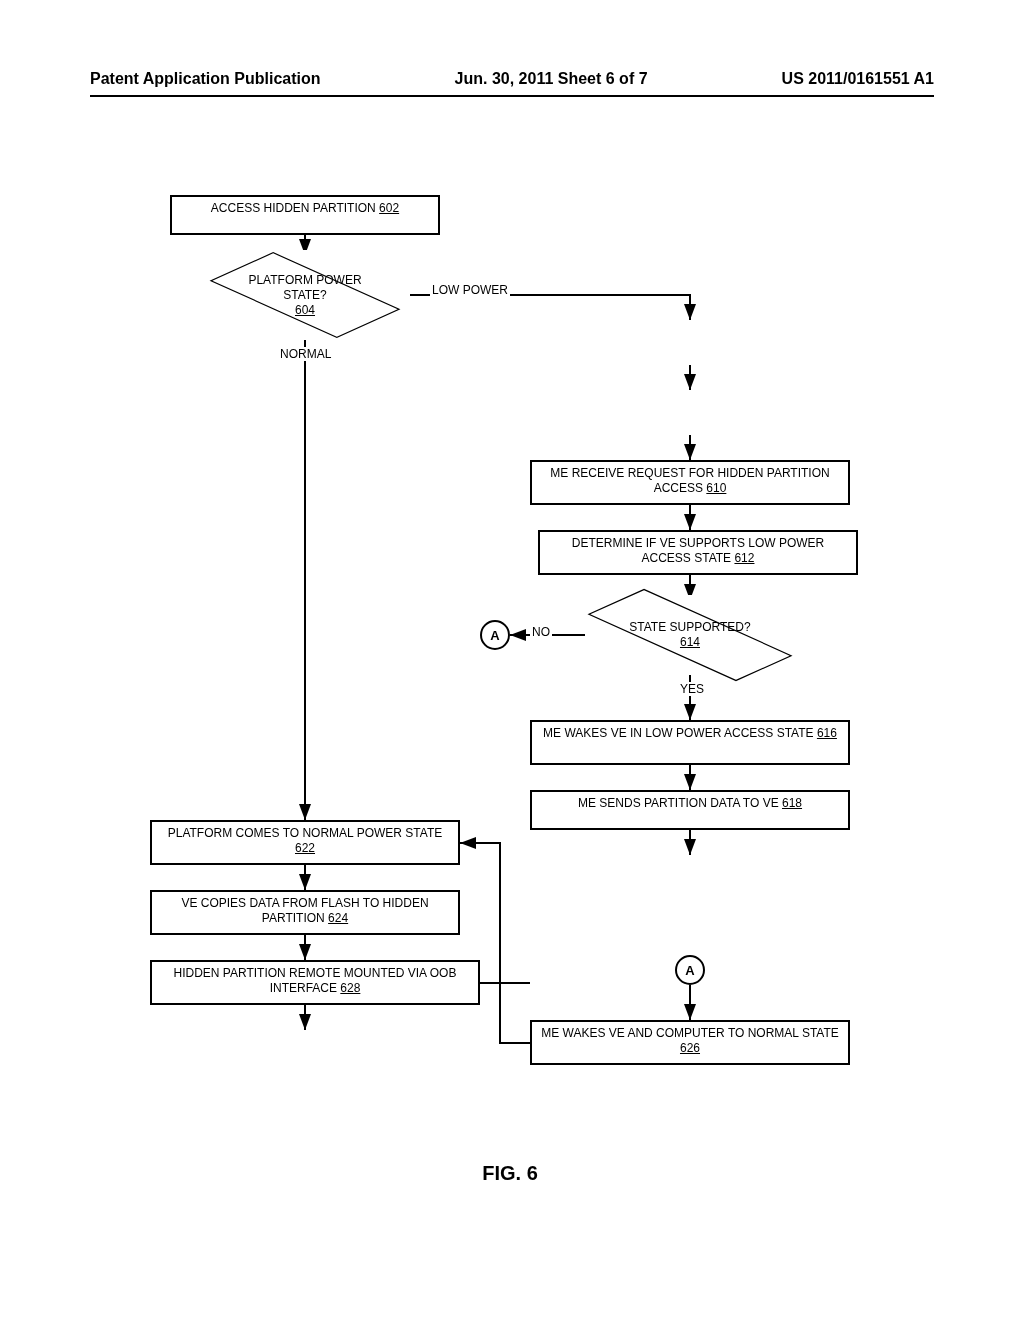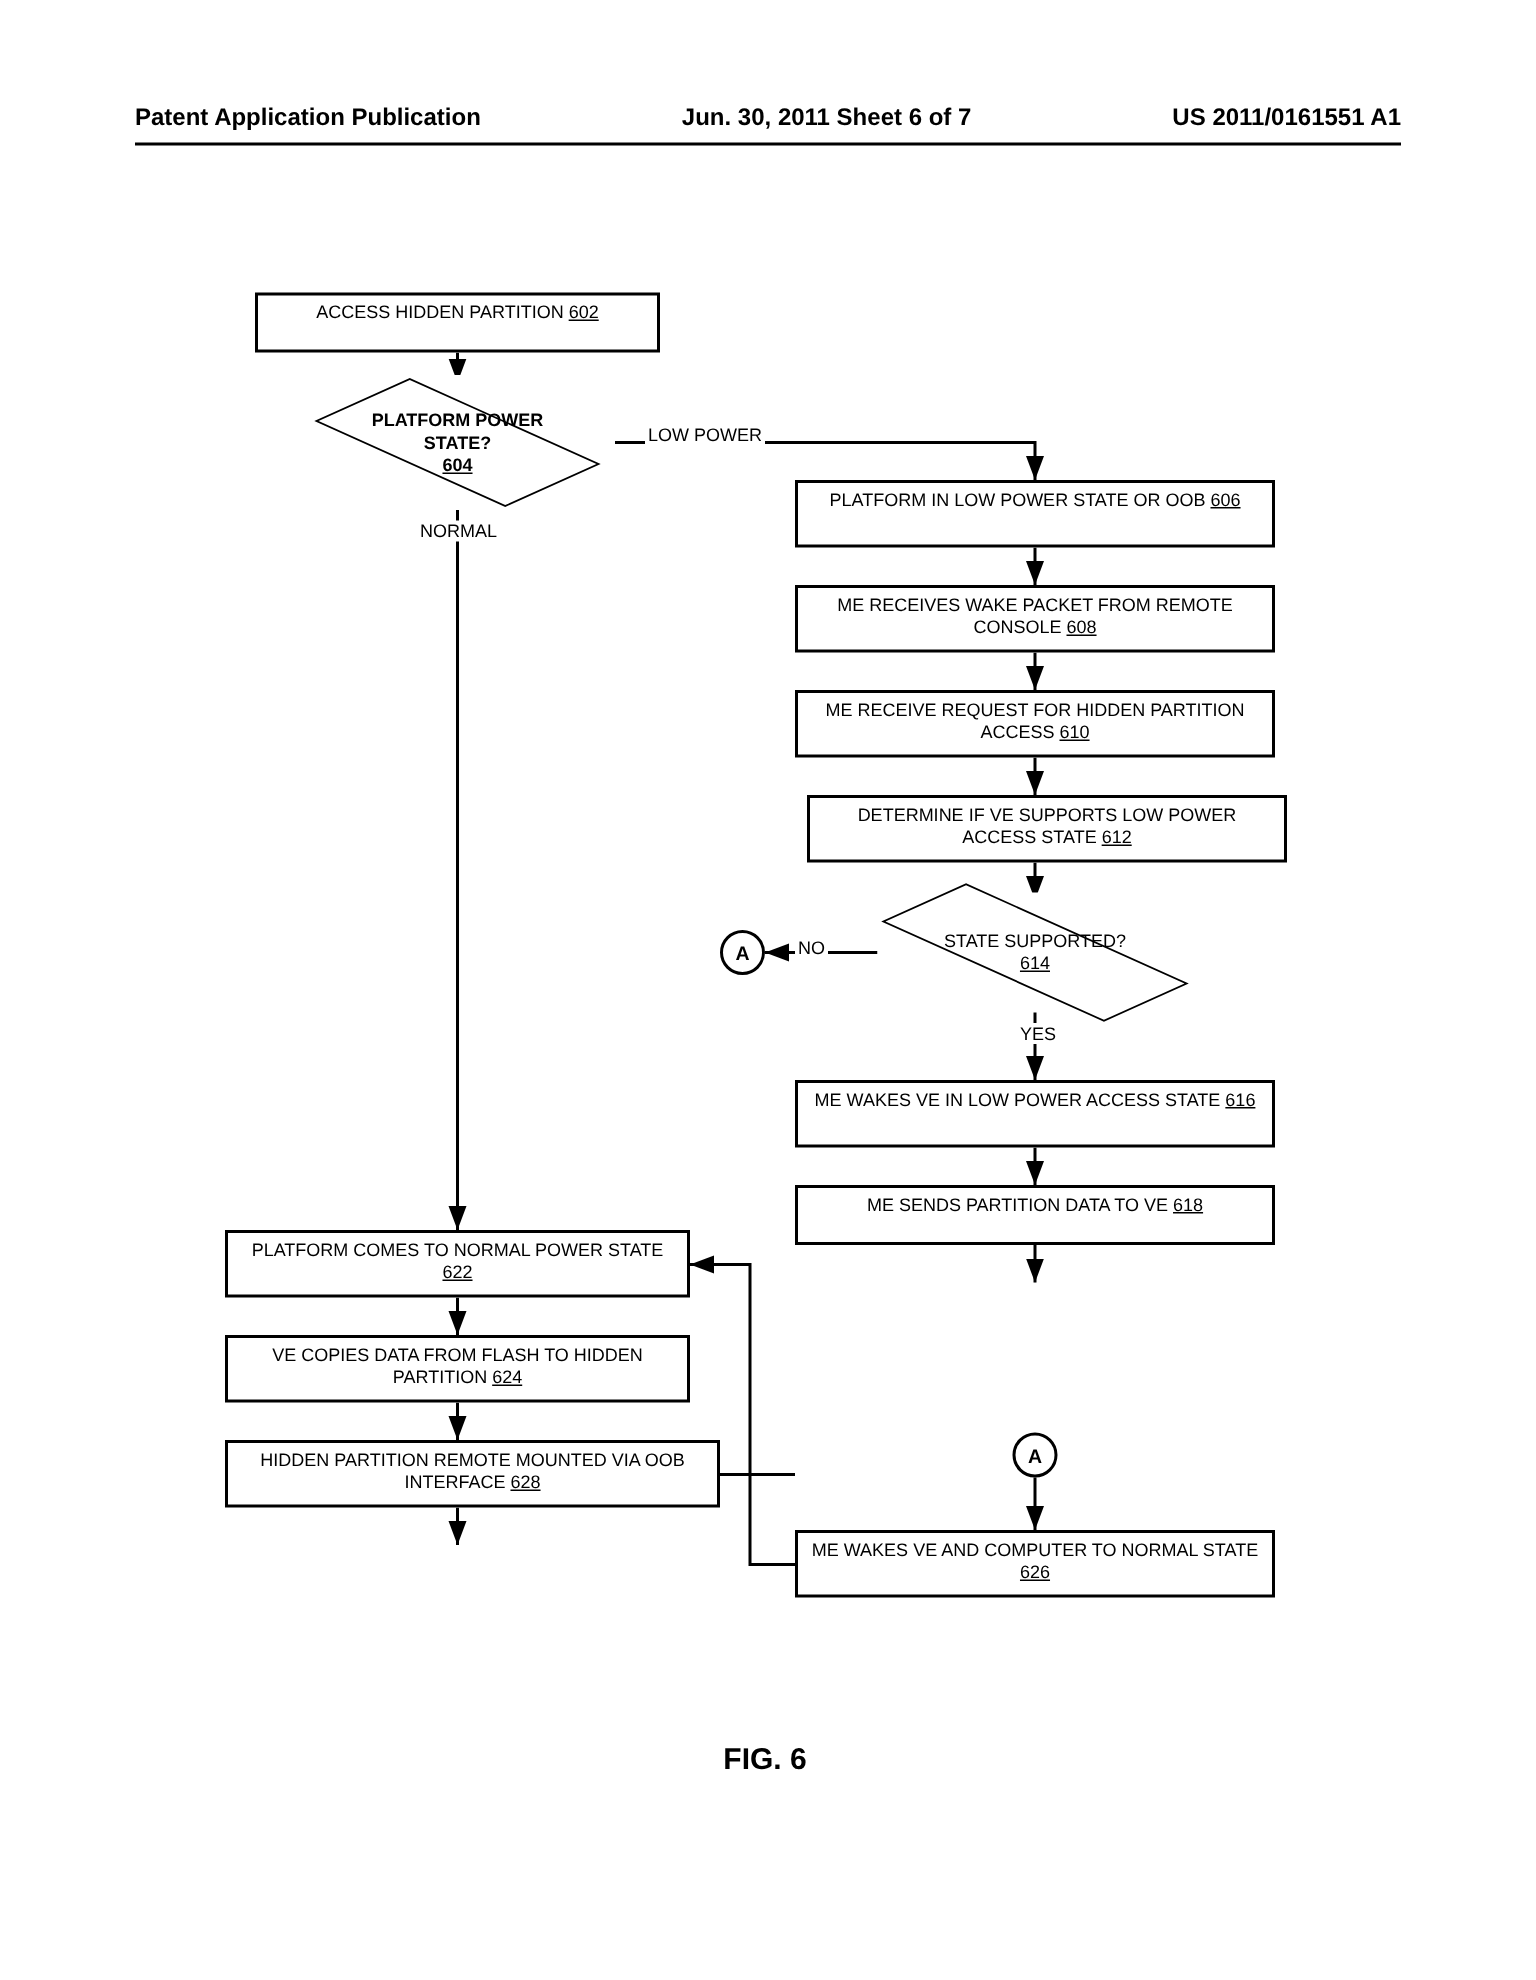--- a/index.html
+++ b/index.html
@@ -147,35 +147,29 @@
       <line x1="175" y1="740" x2="175" y2="765" stroke="#000" stroke-width="2" marker-end="url(#ah)"></line>
       <line x1="175" y1="810" x2="175" y2="835" stroke="#000" stroke-width="2" marker-end="url(#ah)"></line>
 
       <polyline points="400,788 370,788 370,788 330,788" fill="none" stroke="#000" stroke-width="2" marker-end="url(#ah)"></polyline>
     </svg>
 
     <div class="box" style="left:40px; top:0; width:270px; height:40px;">
       <span><span>ACCESS HIDDEN PARTITION</span> <span class="ref">602</span></span>
     </div>
 
-    <div class="diamond" style="left:85px; top:55px; width:180px; height:90px;font-weight:bold;">
+    <div class="diamond" style="left:85px; top:55px; width:180px; height:90px;">
       <div class="shape"></div>
       <div class="dlabel">
         <span><span>PLATFORM POWER STATE?</span><br><span class="ref">604</span></span>
       </div>
     </div>
     <div class="edge-label" style="left:300px; top:88px;">LOW POWER</div>
     <div class="edge-label" style="left:148px; top:152px;">NORMAL</div>
 
-    <div class="box" style="left:400px; top:125px; width:320px; height:45px;">
-      <span><span>PLATFORM IN LOW POWER STATE OR OOB</span> <span class="ref">606</span></span>
-    </div>
-    <div class="box" style="left:400px; top:195px; width:320px; height:45px;">
-      <span><span>ME RECEIVES WAKE PACKET FROM REMOTE CONSOLE</span> <span class="ref">608</span></span>
-    </div>
     <div class="box" style="left:400px; top:265px; width:320px; height:45px;">
       <span><span>ME RECEIVE REQUEST FOR HIDDEN PARTITION ACCESS</span> <span class="ref">610</span></span>
     </div>
     <div class="box" style="left:408px; top:335px; width:320px; height:45px;">
       <span><span>DETERMINE IF VE SUPPORTS LOW POWER ACCESS STATE</span> <span class="ref">612</span></span>
     </div>
 
     <div class="diamond" style="left:455px; top:400px; width:210px; height:80px;">
       <div class="shape"></div>
       <div class="dlabel">

